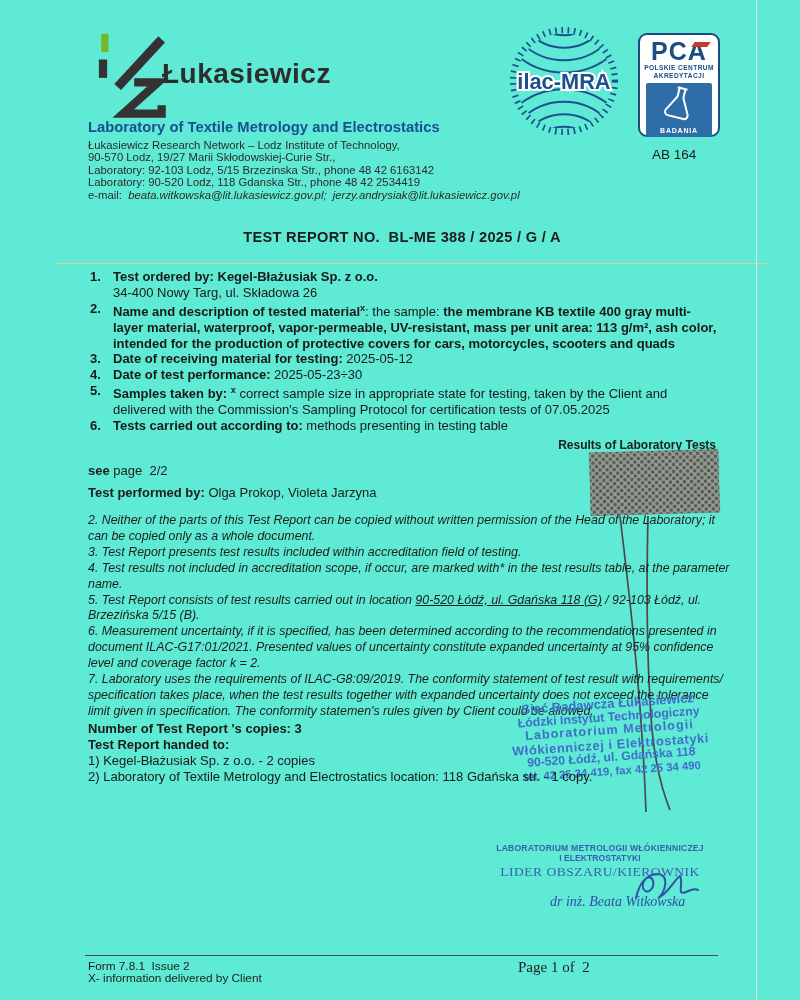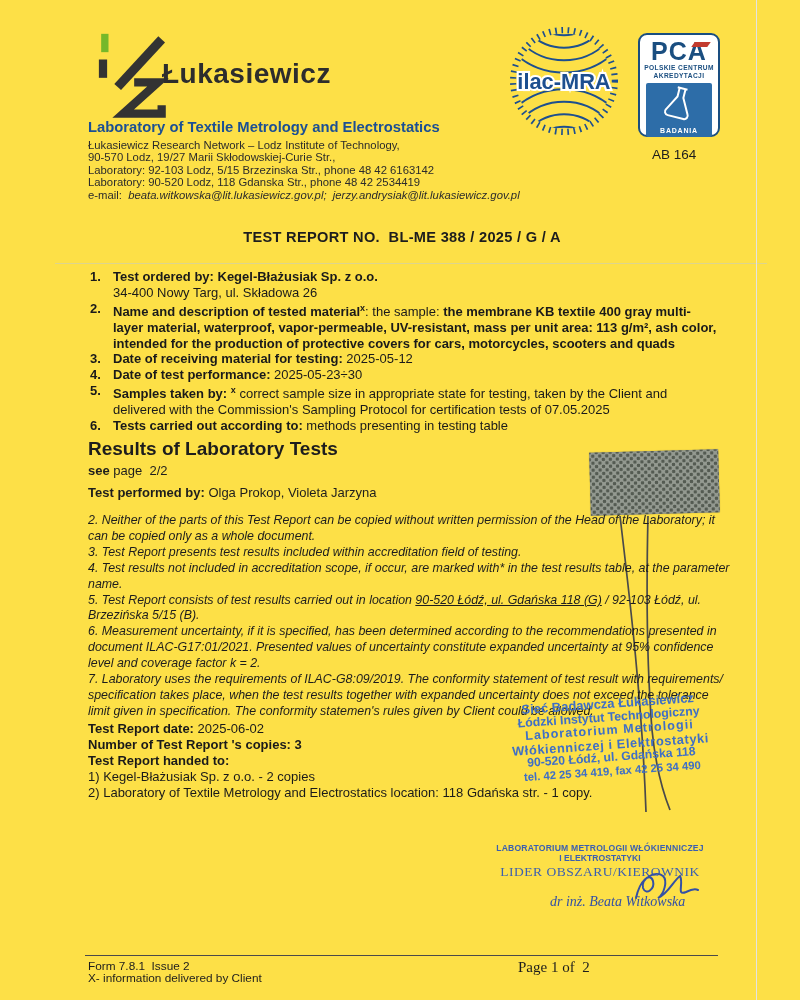--- a/index.html
+++ b/index.html
@@ -1,17 +1,17 @@
 <!DOCTYPE html>
 <html><head>
 <meta charset="utf-8">
 <style>
   * { margin:0; padding:0; box-sizing:border-box; }
   body { background:#ffffff; font-family:"Liberation Sans", sans-serif; }
-  .page { position:relative; width:800px; height:1000px; background:#fde047; overflow:hidden; color:#1d1d1d; }
+  .page { position:relative; width:800px; height:1000px; background:#5eead4; overflow:hidden; color:#1d1d1d; }
   .abs { position:absolute; }
   .pre { white-space:pre-wrap; }
   .b { font-weight:bold; }
   .scan-edge { position:absolute; left:756px; top:0; width:1px; height:1000px; background:#e3e3e3; }
 
   
   .brand-name { left:162px; top:58px; font-size:28px; font-weight:bold; color:#2d2d2d; letter-spacing:0.5px; }
   .brand-sub { left:166px; top:91px; font-size:18px; color:#4a4a4a; }
   .lab-title { left:88px; top:119px; font-size:14.8px; font-weight:bold; color:#1b4f94; }
   .addr { left:88px; top:139px; font-size:11.3px; color:#2b2b2b; line-height:12.4px; width:480px; }
@@ -31,21 +31,21 @@
   .doc-title { left:88px; top:229px; width:628px; text-align:center; font-size:14.6px; font-weight:bold; letter-spacing:0.3px; }
   .sep-yellow { left:55px; top:263px; width:712px; height:1px; background:#ddd58e; }
 
   
   .items { left:90px; top:269px; width:628px; font-size:13px; line-height:15.8px; color:#1a1a1a; }
   .item { display:flex; }
   .item .no { width:23px; flex:0 0 23px; font-weight:bold; }
   .item .body { flex:1; }
   sup { font-size:9px; font-weight:bold; }
 
-  .results-head { left:88px; top:438px; width:628px; text-align:left; font-size:19px; font-weight:bold; }
+  .results-head { left:88px; top:438px; width:628px; text-align:right; font-size:12px; font-weight:bold; }
   .see-line { left:88px; top:463px; font-size:13px; }
   .performed { left:88px; top:485px; font-size:13px; }
 
   
   .swatch { left:590px; top:451px; width:129px; height:63px; transform:rotate(-1.6deg);
     background-color:#959b92;
     background-image:
       radial-gradient(circle, #545b52 1.6px, rgba(0,0,0,0) 2.1px),
       radial-gradient(circle, #545b52 1.6px, rgba(0,0,0,0) 2.1px);
     background-size:7px 7px;
@@ -191,21 +191,20 @@
   <div class="abs stamp1">
     <div class="s1">Sieć Badawcza Łukasiewicz</div>
     <div class="s2">Łódzki Instytut Technologiczny</div>
     <div class="s3">Laboratorium Metrologii</div>
     <div class="s4">Włókienniczej i Elektrostatyki</div>
     <div class="s5">90-520 Łódź, ul. Gdańska 118</div>
     <div class="s6">tel. 42 25 34 419, fax 42 25 34 490</div>
   </div>
 
   <div class="abs report-info">
-    <div class="pre"><span class="b">Test Report date:</span><span> 2025-06-02</span></div>
     <div class="b">Number of Test Report 's copies: 3</div>
     <div class="b">Test Report handed to:</div>
     <div>1) Kegel-Błażusiak Sp. z o.o. - 2 copies</div>
     <div>2) Laboratory of Textile Metrology and Electrostatics location: 118 Gdańska str. - 1 copy.</div>
   </div>
 
   <div class="abs stamp2">
     <div class="t1">LABORATORIUM METROLOGII WŁÓKIENNICZEJ</div>
     <div class="t2">I ELEKTROSTATYKI</div>
     <div class="t3">LIDER OBSZARU/KIEROWNIK</div>

